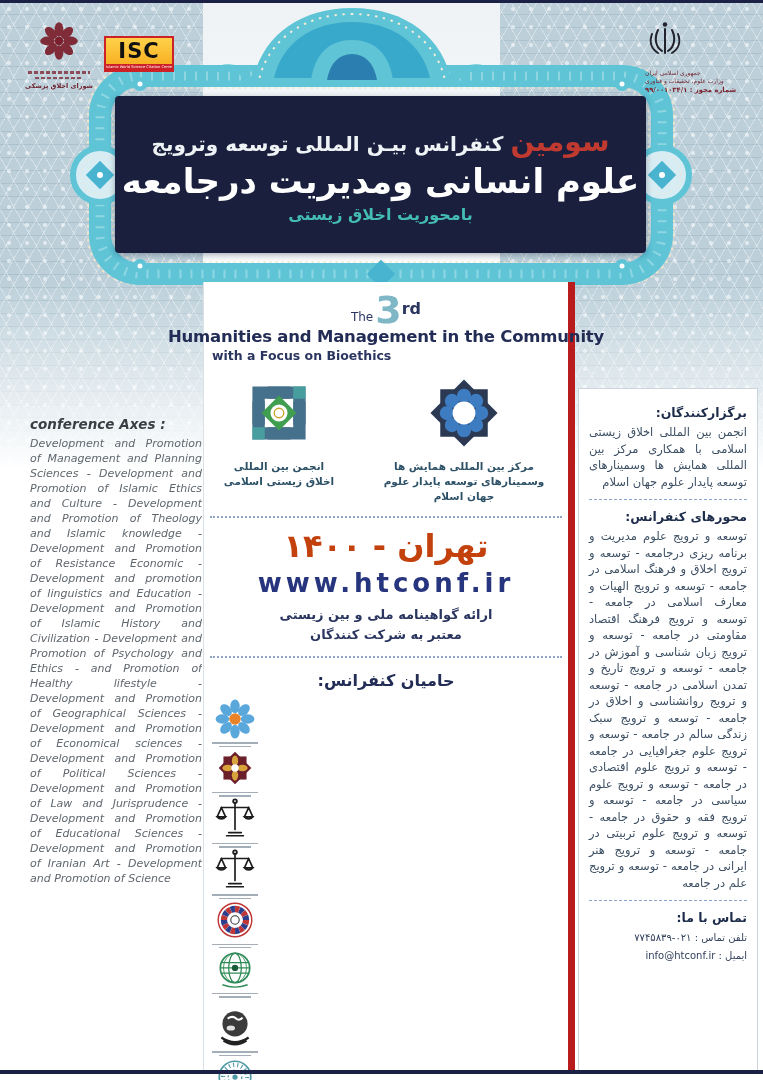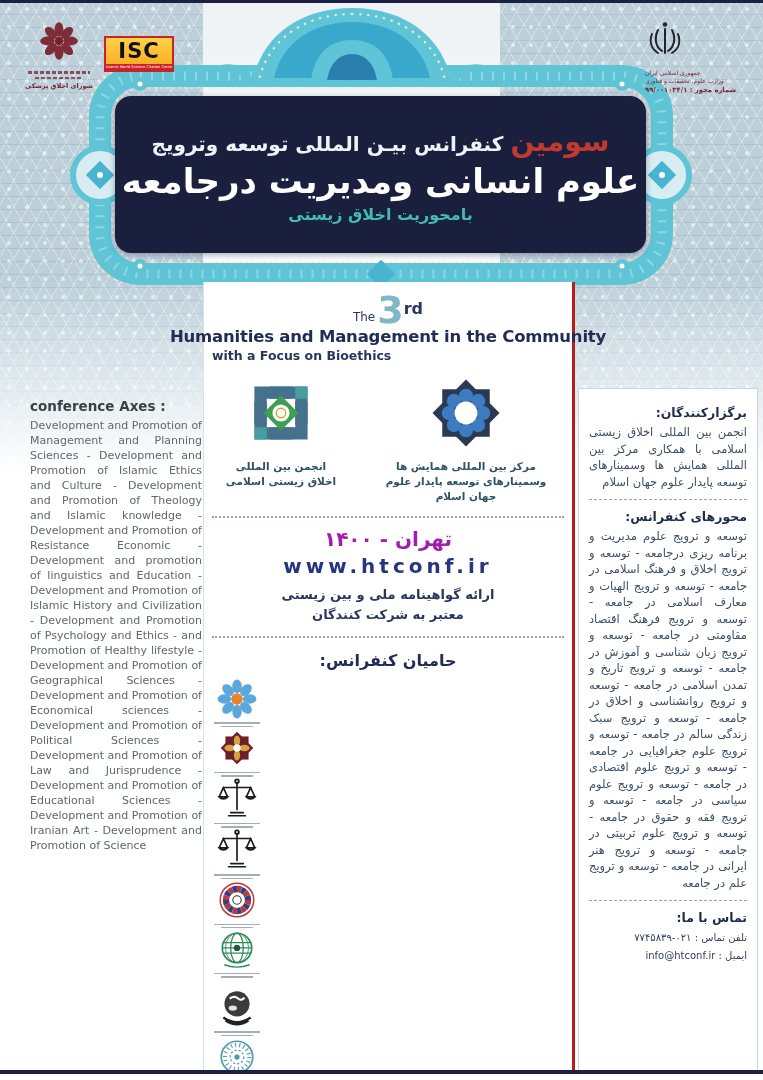--- a/index.html
+++ b/index.html
@@ -15,56 +15,56 @@
     background-size:18px 18px,auto,auto,auto;
     -webkit-mask-image:linear-gradient(180deg,#000 60%,transparent 100%);
     mask-image:linear-gradient(180deg,#000 60%,transparent 100%);}
   .strip{position:absolute;left:203px;top:0;width:297px;height:300px;
          background:linear-gradient(180deg,#eef2f5,#fdfefe);}
   .bar-top{position:absolute;top:0;left:0;right:0;height:3px;background:#1b2144;z-index:40;}
   .bar-bottom{position:absolute;bottom:6px;left:0;right:0;height:4px;background:#1b2144;z-index:40;}
   .ornament{position:absolute;top:0;left:0;z-index:2;}
   
   .banner{position:absolute;left:115px;top:96px;width:531px;height:157px;background:#1a1f3d;
-          border-radius:16px;z-index:3;display:flex;flex-direction:column;align-items:center;
+          border-radius:4px;z-index:3;display:flex;flex-direction:column;align-items:center;
           justify-content:center;gap:6px;box-shadow:0 2px 6px rgba(20,30,60,.35);direction:rtl;}
   .b1{font-size:20px;color:#eef3f6;font-weight:bold;}
   .b1 .hl{color:#c13a30;font-size:28px;}
   .b2{font-size:34px;color:#ffffff;font-weight:bold;line-height:1.05;}
   .b3{font-size:16px;color:#43bdb4;font-weight:bold;}
   
   .corner-l{position:absolute;left:20px;top:18px;z-index:5;width:78px;text-align:center;}
   .wavy{height:2.5px;width:62px;margin:3px auto 0;opacity:.75;
         background:repeating-linear-gradient(90deg,#7a1f2b 0 4px,transparent 4px 6px);}
   .uni-cap{font-size:6.5px;color:#6e2430;font-weight:bold;margin-top:3px;direction:rtl;}
   .isc{position:absolute;left:104px;top:36px;z-index:5;width:66px;border:2.5px solid #cc2127;
        background:linear-gradient(180deg,#ffd24a,#f7a81b);text-align:center;}
   .isc .t{font-size:21px;font-weight:bold;color:#111;line-height:26px;letter-spacing:1px;}
   .isc .s{background:#cc2127;color:#fff;font-size:3.6px;line-height:6px;white-space:nowrap;overflow:hidden;}
   .corner-r{position:absolute;right:22px;top:17px;z-index:5;width:96px;text-align:left;direction:rtl;}
   .gov-line{font-size:6px;color:#6e2430;margin-top:1.5px;}
   .gov-lic{font-size:6.8px;color:#7a1f2b;font-weight:bold;margin-top:2px;}
   
   .card{position:absolute;left:203px;top:282px;width:372px;height:790px;background:#fff;z-index:3;
-        border-left:1px solid #d9e1e6;border-right:3px solid #b91c1c;box-sizing:border-box;
+        border-left:1px solid #d9e1e6;border-right:7px solid #b91c1c;box-sizing:border-box;
         display:flex;flex-direction:column;align-items:center;padding:12px 8px 0;}
   .t-row{display:flex;align-items:flex-end;white-space:nowrap;color:#2b3660;}
   .t-row .the{font-size:12px;line-height:14px;margin-right:2px;}
   .t-row .three{font-size:38px;line-height:28px;font-weight:bold;color:#7fb7c7;}
   .t-row .rd{font-size:16px;line-height:30px;align-self:flex-start;font-weight:bold;}
   .t-row .t1{font-size:10.2px;line-height:14px;margin-left:2px;}
   .t-bold{font-size:16.5px;font-weight:bold;color:#222c55;white-space:nowrap;margin-top:3px;letter-spacing:-.2px;}
   .t-sub{font-size:12.5px;font-weight:bold;color:#2b3660;width:100%;text-align:left;padding-right:26px;box-sizing:border-box;margin-top:2px;}
   .orgs{display:flex;gap:44px;margin-top:12px;align-items:flex-start;}
   .org{display:flex;flex-direction:column;align-items:center;}
   .org-cap{font-size:10.5px;font-weight:bold;color:#2d5166;text-align:center;direction:rtl;line-height:1.45;margin-top:8px;}
   .org-cap.w1{width:112px;} .org-cap.w2{width:170px;}
   .dots{width:352px;border-top:2px dotted #8fa3c4;margin:11px 0 9px;}
-  .city{font-size:20px;font-weight:bold;color:#a21caf;direction:rtl;}
-  .url{font-size:20px;font-weight:bold;color:#27357e;letter-spacing:4px;margin-top:3px;}
+  .city{font-size:32px;font-weight:bold;color:#c2410c;direction:rtl;}
+  .url{font-size:26px;font-weight:bold;color:#27357e;letter-spacing:4px;margin-top:3px;}
   .cert{font-size:13px;font-weight:bold;color:#2b3660;direction:rtl;text-align:center;width:240px;line-height:1.55;margin-top:7px;}
   .sp-head{font-size:16px;font-weight:bold;color:#222c55;direction:rtl;margin:4px 0 8px;}
   
   .sp-row{width:356px;display:flex;justify-content:space-between;align-items:flex-start;margin-bottom:9px;flex-direction:column;}
   .sp{display:flex;flex-direction:column;align-items:center;width:54px;}
   .sp svg{display:block;}
   .cap i{display:block;height:1.4px;margin:2.5px auto 0;background:#93a0ac;width:46px;opacity:.85;}
   .cap i + i{width:32px;margin-top:2px;}
   .tinytxt{font-size:4.4px;color:#333;text-align:center;line-height:1.35;margin-top:2px;width:62px;}
   .unesco-iran{width:62px;border-left:1px dotted #888;border-right:1px dotted #888;padding:2px 3px;box-sizing:border-box;}
@@ -74,21 +74,21 @@
   .chair-col{display:flex;flex-direction:column;align-items:center;}
   .unitwin{font-size:6px;font-weight:bold;color:#79b843;}
   .sbu-sq{width:11px;height:11px;background:#3d7cc0;margin-top:1px;
           box-shadow:inset 0 0 0 1px #fff, inset 0 0 0 2px #3d7cc0;}
   .chair-cap{font-size:4px;color:#444;line-height:1.3;width:56px;text-align:center;margin-top:2px;}
   .icsd{width:52px;height:34px;border:2px solid #2e7d32;box-sizing:border-box;display:flex;flex-direction:column;background:#fff;}
   .icsd .g{height:6px;background:#2e7d32;}
   .icsd .m{flex:1;display:flex;align-items:center;justify-content:center;font-size:10.5px;font-weight:bold;color:#37474f;letter-spacing:1px;margin-left:20px;}
   .icsd .g2{height:2.5px;background:#2e7d32;}
   
-  .col-left{position:absolute;left:30px;top:398px;width:172px;height:652px;overflow:hidden;z-index:3;}
+  .col-left{position:absolute;left:30px;top:416px;width:172px;height:652px;overflow:hidden;z-index:3;font-style:italic;}
   .ax-h{font-size:13.5px;font-weight:bold;color:#3a3f45;margin-bottom:4px;}
   .ax-b{font-size:11px;line-height:15px;color:#5f666d;text-align:justify;}
   .col-right{position:absolute;left:578px;top:388px;width:180px;height:684px;background:#fff;
              border:1px solid #ccd5db;box-sizing:border-box;padding:16px 10px 10px;direction:rtl;z-index:3;overflow:hidden;}
   .rp-h{font-size:12.5px;font-weight:bold;color:#1c2b4a;margin-bottom:4px;}
   .rp-b{font-size:11.5px;line-height:16.5px;color:#3d4f63;text-align:justify;}
   .rp-sep{border-top:1.5px dashed #8aa6cc;margin:9px 0;}
   .rp-c{font-size:10px;line-height:18px;color:#33415c;}
 </style>
 </head>

